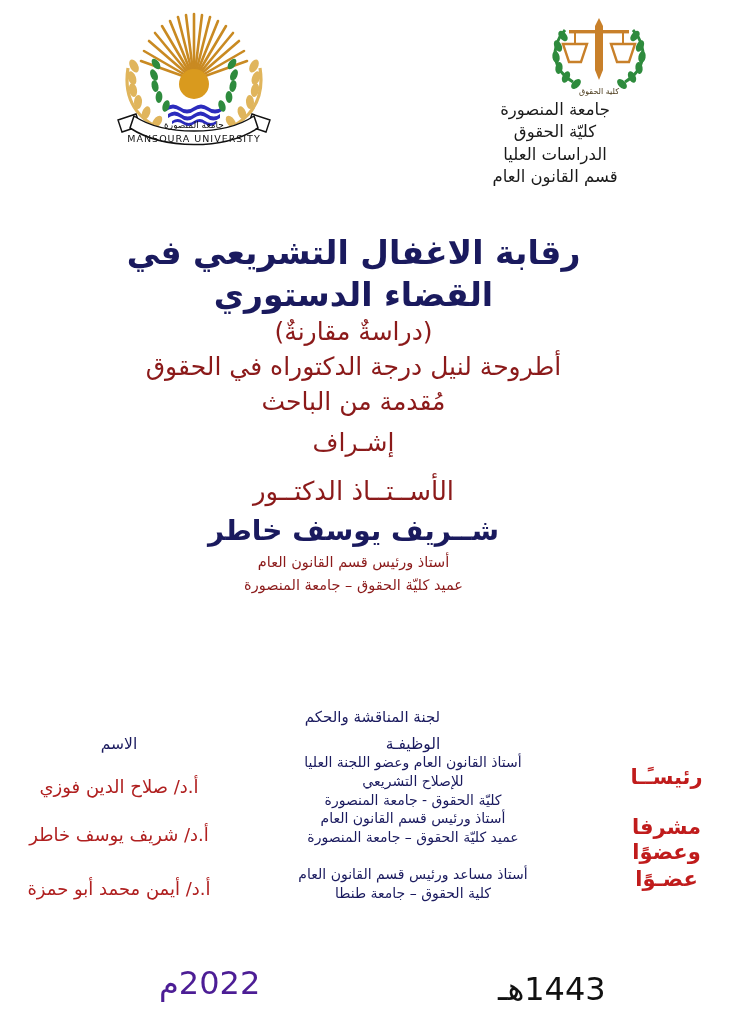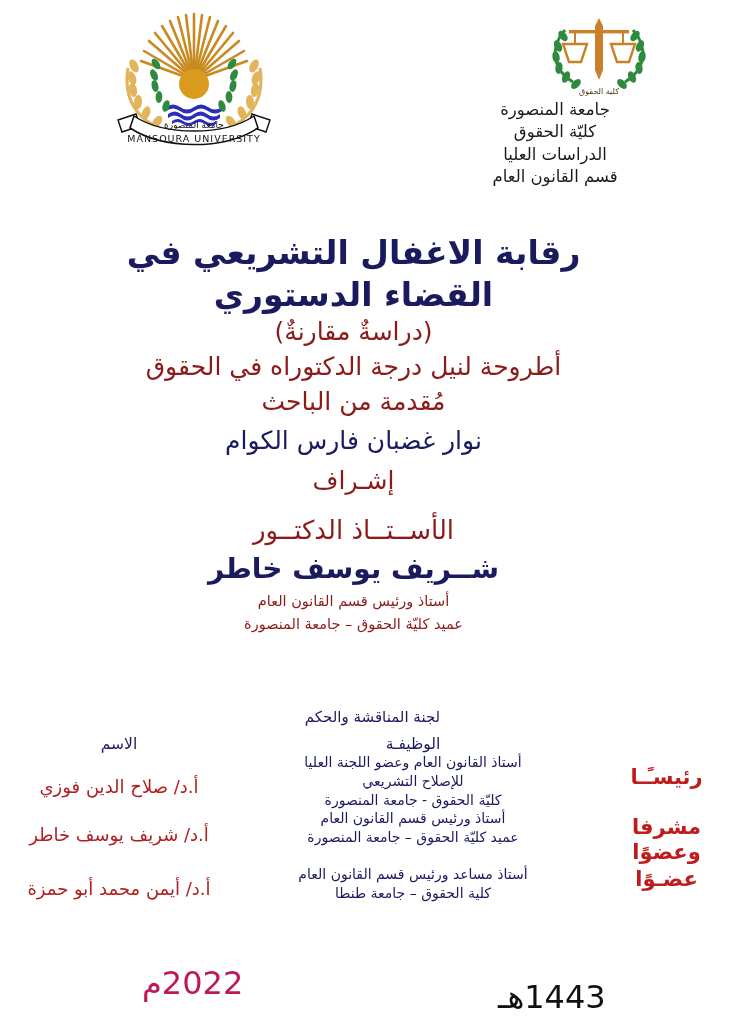--- a/index.html
+++ b/index.html
@@ -204,30 +204,30 @@
   
   .footer {
     position: absolute;
     top: 962px;
     left: 0;
     width: 745px;
   }
   .date-hijri {
     position: absolute;
     left: 498px;
-    top: 16px;
+    top: 8px;
     font-size: 32px;
     color: #111111;
   }
   .date-greg {
     position: absolute;
-    left: 142px;
+    left: 159px;
     top: 2px;
     font-size: 32px;
-    color: #be185d;
+    color: #4c1d95;
   }
 </style>
 </head>
 <body>
 
 <div class="page">
 
   <div class="logo-row">
 
     <svg class="logo-mansoura" viewBox="0 0 180 148" aria-hidden="true">
@@ -346,21 +346,20 @@
     <div>الدراسات العليا</div>
     <div>قسم القانون العام</div>
   </div>
 
   <div class="title-wrap">
     <div class="main-title">رقابة الاغفال التشريعي في القضاء الدستوري</div>
     <div class="sub-compare">(دراسةٌ مقارنةٌ)</div>
     <div class="sub-line">أطروحة لنيل درجة الدكتوراه في الحقوق</div>
     <div class="sub-line">مُقدمة من الباحث</div>
 
-    <div class="researcher">نوار غضبان فارس الكوام</div>
 
     <div class="supervision-label">إشـراف</div>
     <div class="supervisor-title">الأســتــاذ الدكتــور</div>
     <div class="supervisor-name">شــريف يوسف خاطر</div>
     <div class="supervisor-credential">أستاذ ورئيس قسم القانون العام</div>
     <div class="supervisor-credential">عميد كليّة الحقوق – جامعة المنصورة</div>
   </div>
 
   <div class="committee">
     <div class="committee-heading">لجنة المناقشة والحكم</div>

